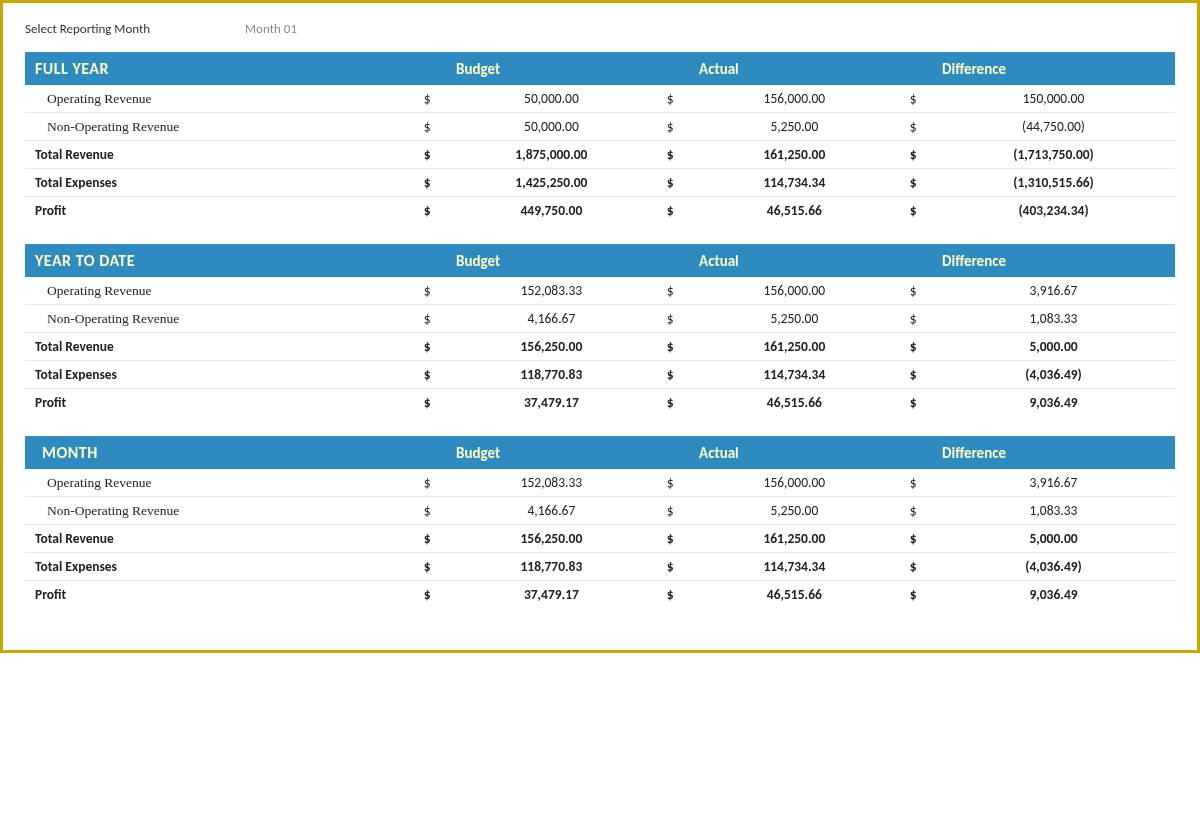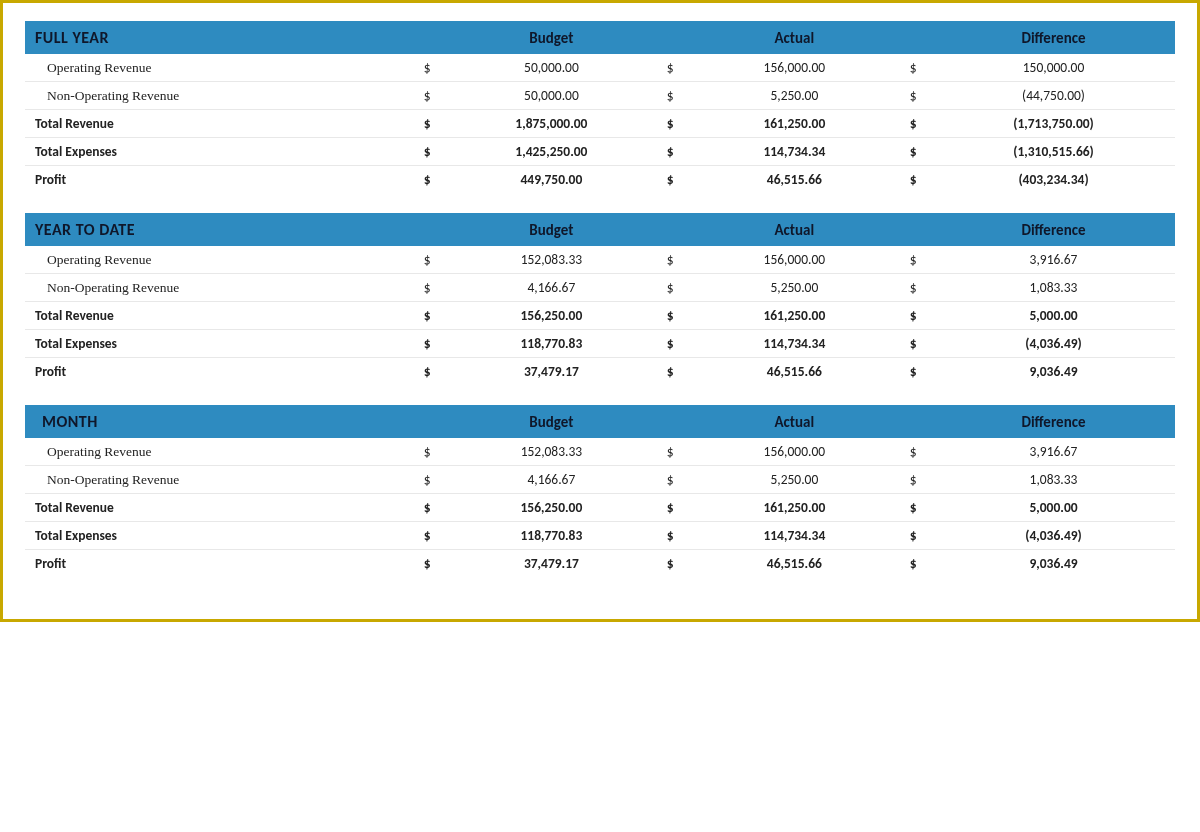--- a/index.html
+++ b/index.html
@@ -39,35 +39,35 @@
       margin-bottom: 20px;
     }
 
     table {
       width: 100%;
       border-collapse: collapse;
     }
 
     .header-row td {
       background-color: #2e8bc0;
-      color: #0f172a;
+      color: #fef9c3;
       font-weight: bold;
       font-size: 15px;
       padding: 7px 10px;
     }
 
     .header-row .col-label {
       font-size: 16px;
       font-weight: bold;
       text-transform: uppercase;
       letter-spacing: 0.5px;
     }
 
     .col-budget, .col-actual, .col-diff {
-      text-align: center;
+      text-align: left;
     }
 
     .data-row td {
       padding: 5px 10px;
       color: #222;
       border-bottom: 1px solid #e8e8e8;
       font-size: 13.5px;
     }
 
     .data-row.bold td {
@@ -101,20 +101,24 @@
 
     td {
       white-space: nowrap;
     }
   </style>
 </head>
 <body>
 
 <div class="page">
 
+  <div class="reporting-month-row">
+    <span class="reporting-month-label">Select Reporting Month</span>
+    <span class="reporting-month-value">Month 01</span>
+  </div>
 
   <div id="sections-container">
       <div class="section">
         <table>
           <thead>
             <tr class="header-row">
               <td class="col-label" style="width: 240px;">FULL YEAR</td>
               <td style="width: 20px;"></td>
               <td class="col-budget" style="width: 130px;">Budget</td>
               <td style="width: 20px;"></td>

